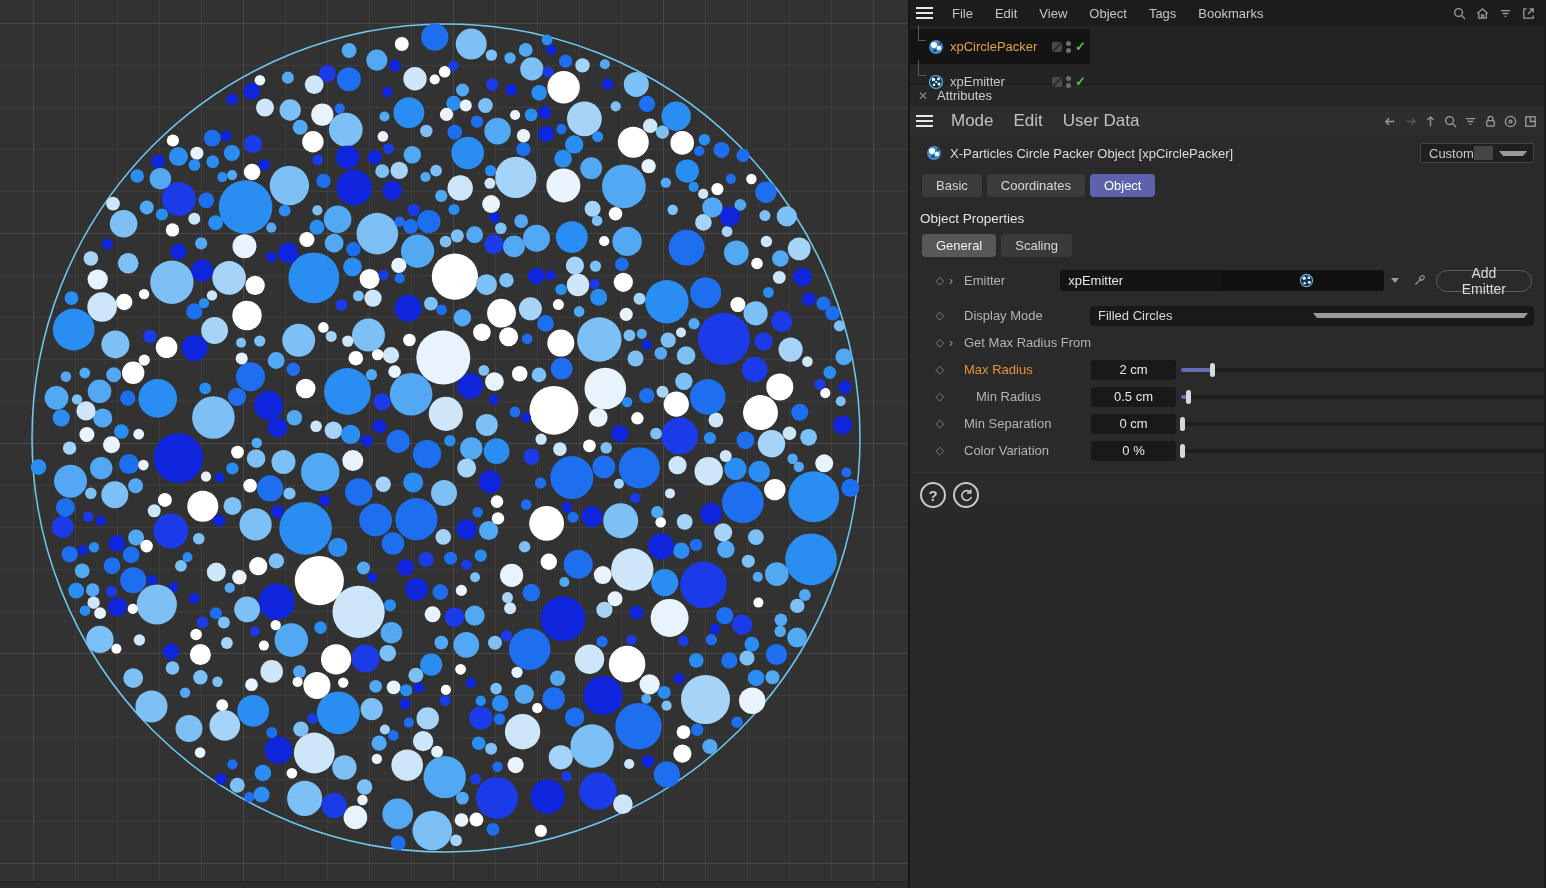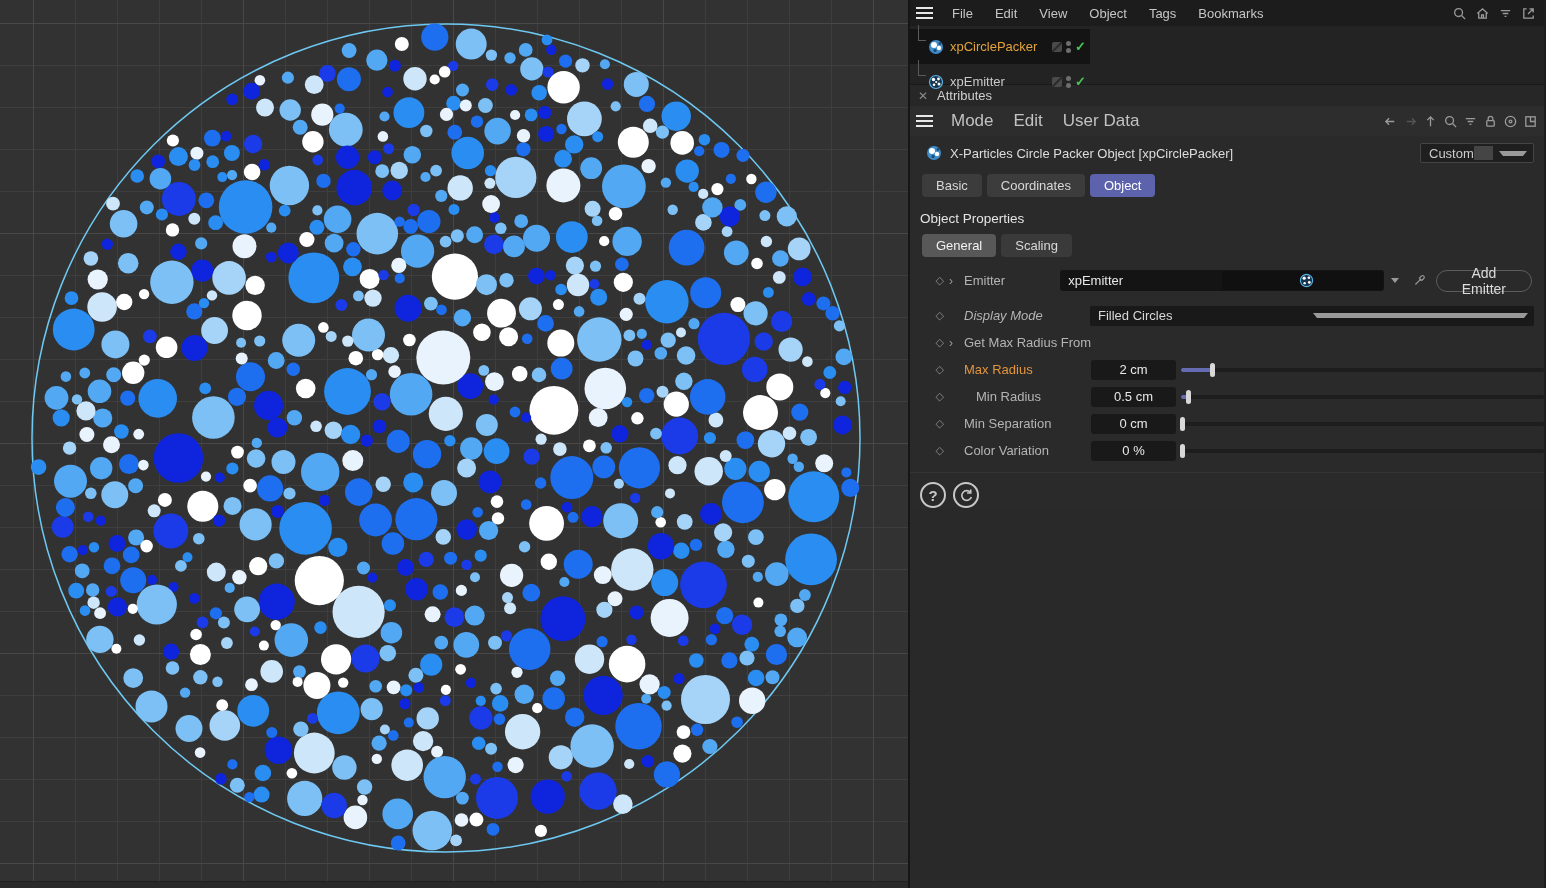--- a/index.html
+++ b/index.html
@@ -971,21 +971,21 @@
       </div>
       <span class="dd-caret" style="margin-left:7px;"></span>
       <svg class="i16" style="margin-left:8px;" viewBox="0 0 16 16">
         <path d="M3 13 L8.5 7.5 M8 6 L10 8 M10.5 2.5 a2 2 0 0 1 3 3 L11 8 L8 5 Z" stroke="#b0b0b0"></path>
         </svg>
       <button class="add-emitter-btn">Add Emitter</button>
     </div>
 
     <div class="param-row" style="margin-top:8px;">
       <span class="p-prefix">◇</span>
-      <span class="p-label" style="margin-left:20px;font-style:italic;">Display Mode</span>
+      <span class="p-label" style="margin-left:20px;">Display Mode</span>
       <div class="dropdown p-field">
         <span>Filled Circles</span>
         <span class="dd-caret"></span>
       </div>
     </div>
 
     <div class="param-row">
       <span class="p-prefix">◇</span>
       <span class="p-chev">›</span>
       <span class="p-label">Get Max Radius From</span>

